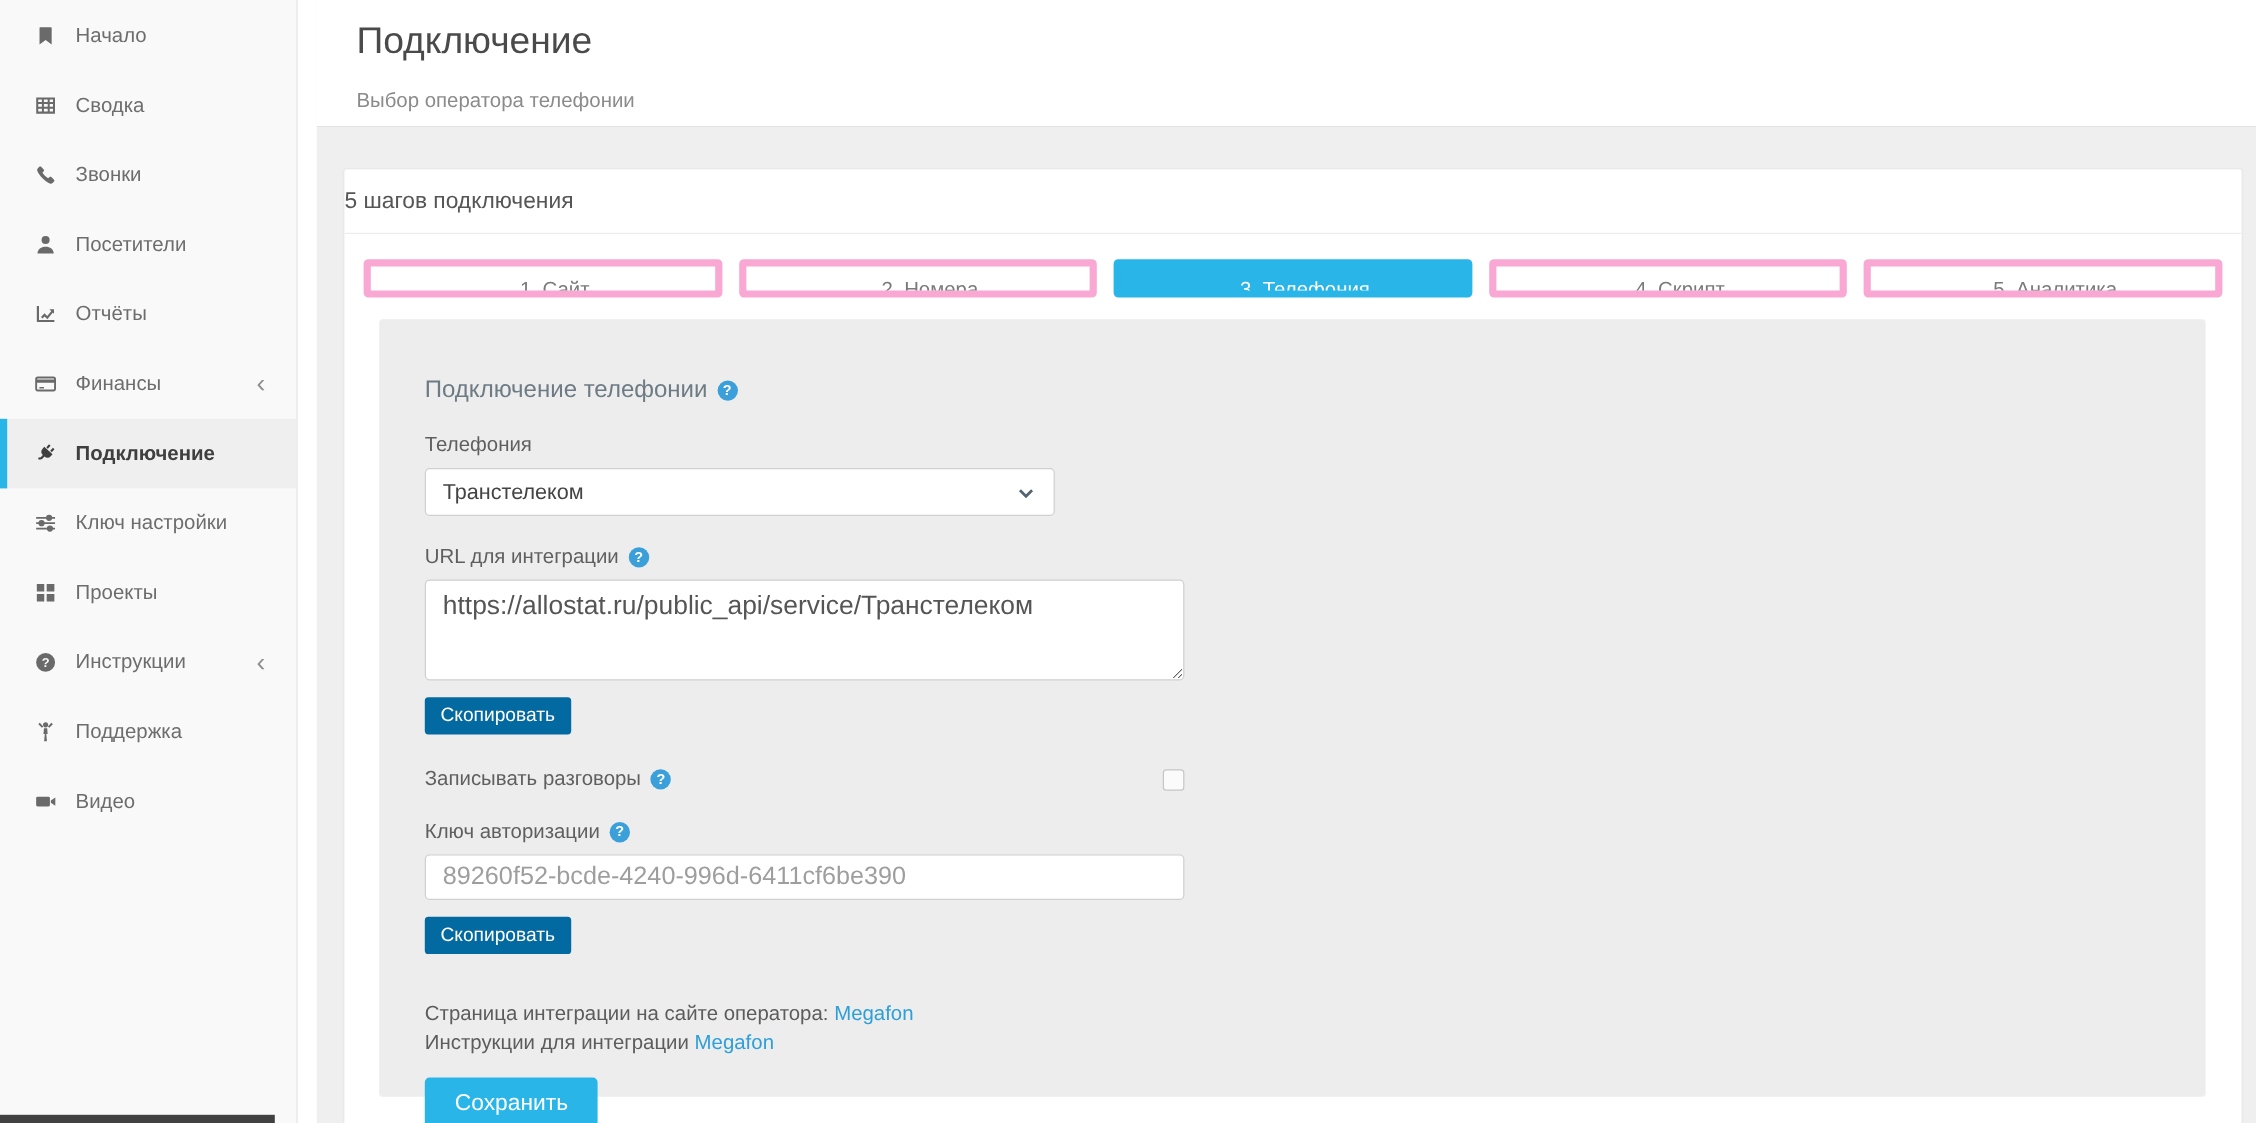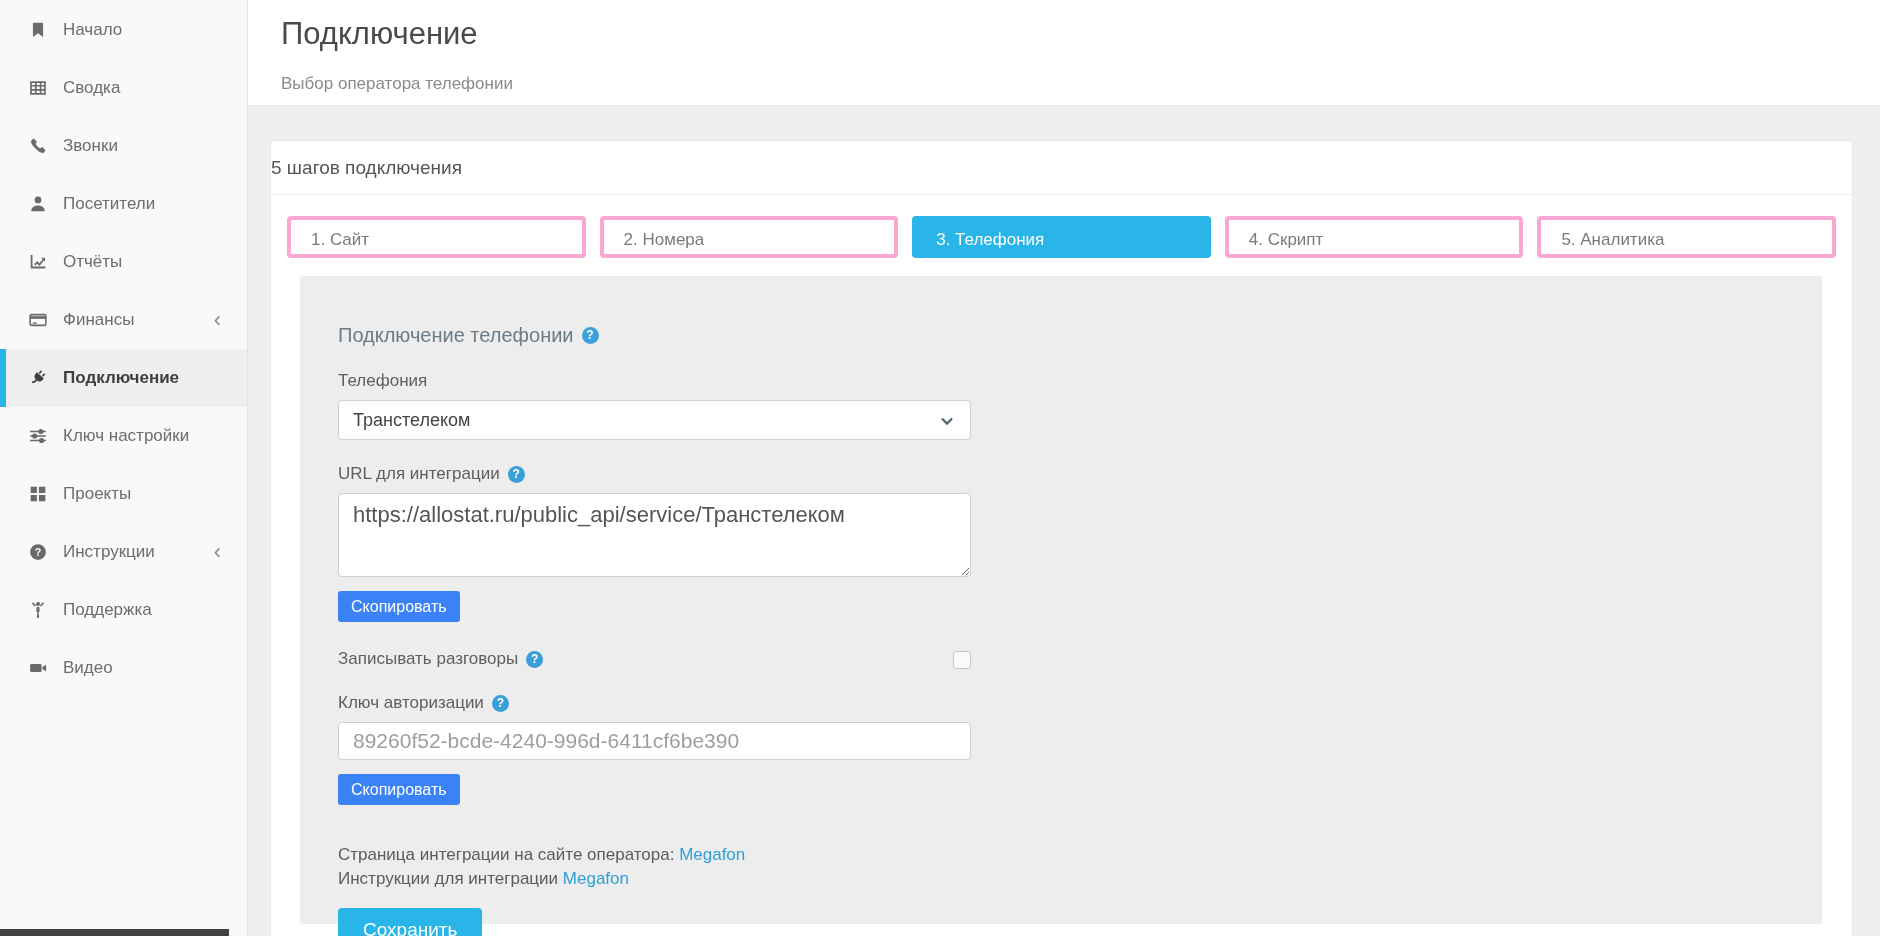--- a/index.html
+++ b/index.html
@@ -1,18 +1,18 @@
 <!DOCTYPE html>
 <html><head>
 <meta charset="utf-8">
 <style>
   * { box-sizing: border-box; margin: 0; padding: 0; }
   html,body { width:1880px; height:936px; overflow:hidden;
               font-family:"Liberation Sans", sans-serif; background:#fff; }
-  .app { display:flex; width:100%; height:100%; }
+  .app { display:flex; width:100%; height:100%;gap:16px; }
 
   
   .sidebar { position:relative; width:248px; height:100%; background:#f9f9f9;
              border-right:1px solid #e4e4e4; flex:0 0 248px; padding-top:1px; }
   .side-item { display:flex; align-items:center; height:58px; padding-left:28px;
                color:#6d6d6d; font-size:17px; cursor:pointer; }
   .side-item .ic { width:20px; height:20px; margin-right:15px; color:#6a6a6a;
                    display:inline-flex; align-items:center; justify-content:center; flex:0 0 20px; }
   .side-item .ic svg { width:18px; height:18px; }
   .side-item .chev { margin-left:auto; margin-right:26px; color:#8d8d8d; font-size:22px; line-height:1; }
@@ -29,45 +29,45 @@
   .page-header .subtitle { font-size:17px; color:#8b8b8b; margin-top:22px; }
 
   .content { position:relative; height:830px; }
   .card { position:absolute; left:22px; top:34px; width:1583px; height:870px;
           background:#fff; border:1px solid #e8e8e8; border-radius:3px;
           box-shadow:0 1px 2px rgba(0,0,0,0.03); }
   .card-title { padding:16px 16px 15px 0; font-size:19px; color:#565656;
                 border-bottom:1px solid #ececec; }
 
   .tabs { display:flex; gap:14px; margin:21px 16px 0 16px; }
-  .tab { flex:1 1 0; height:42px; line-height:40px; background:#fff;
-         border:4px solid #f9a8d4; border-radius:4px; padding-left:20px;
-         font-size:17px; color:#7a7a7a; cursor:pointer; white-space:nowrap; overflow:hidden; }
+  .tab { flex:1 1 0; height:32px; line-height:40px; background:#fff;
+         border:6px solid #f9a8d4; border-radius:4px; padding-left:20px;
+         font-size:17px; color:#7a7a7a; cursor:pointer; white-space:nowrap; overflow:hidden;text-align:center; }
   .tab.active { background:#29b5e8; border-color:#29b5e8; color:#fff; }
 
   .panel { margin:18px 30px 0 29px; height:648px; background:#ededee; border-radius:3px;
            padding:48px 0 0 38px; }
   .section-title { font-size:20px; color:#6d7b85; display:flex; align-items:center; }
   .help { display:inline-block; width:17px; height:17px; border-radius:50%; background:#3ba0d9;
           color:#fff; font-size:12px; font-weight:bold; text-align:center; line-height:17px;
           margin-left:8px; flex:0 0 17px; }
   .form-label { margin-top:24px; margin-bottom:9px; font-size:17px; color:#5f5f5f;
                 display:flex; align-items:center; }
-  .ctrl-w { width:633px; }
+  .ctrl-w { width:525px; }
 
   .select-box { position:relative; height:40px; background:#fff; border:1px solid #cfcfcf;
                 border-radius:4px; display:flex; align-items:center; padding:0 40px 0 14px;
                 font-size:18px; color:#444; cursor:pointer; }
   .select-box .sel-chev { position:absolute; right:14px; top:11px; }
 
   textarea.url-area { display:block; width:633px; height:84px; background:#fff;
                       border:1px solid #cfcfcf; border-radius:4px; resize:vertical;
                       font-family:"Liberation Sans",sans-serif; font-size:22px; color:#555;
                       padding:10px 14px; line-height:22px; outline:none; }
-  .btn-copy { margin-top:14px; display:inline-block; background:#3b82f6; color:#fff;
+  .btn-copy { margin-top:14px; display:inline-block; background:#0369a1; color:#fff;
               border:none; border-radius:3px; height:31px; padding:0 13px; font-size:16px;
               font-family:"Liberation Sans",sans-serif; cursor:pointer; }
   .record-row { margin-top:27px; width:633px; display:flex; align-items:flex-end;
                 justify-content:space-between; }
   .record-row .lbl { font-size:17px; color:#5f5f5f; display:flex; align-items:center; }
   .checkbox { width:18px; height:18px; background:#fbfbfb; border:1px solid #c6c6c6;
               border-radius:3px; cursor:pointer; }
   input.key-input { display:block; width:633px; height:38px; background:#fff;
                     border:1px solid #cfcfcf; border-radius:4px; font-size:21px; color:#9e9e9e;
                     padding:15px 14px; font-family:"Liberation Sans",sans-serif; outline:none; }

